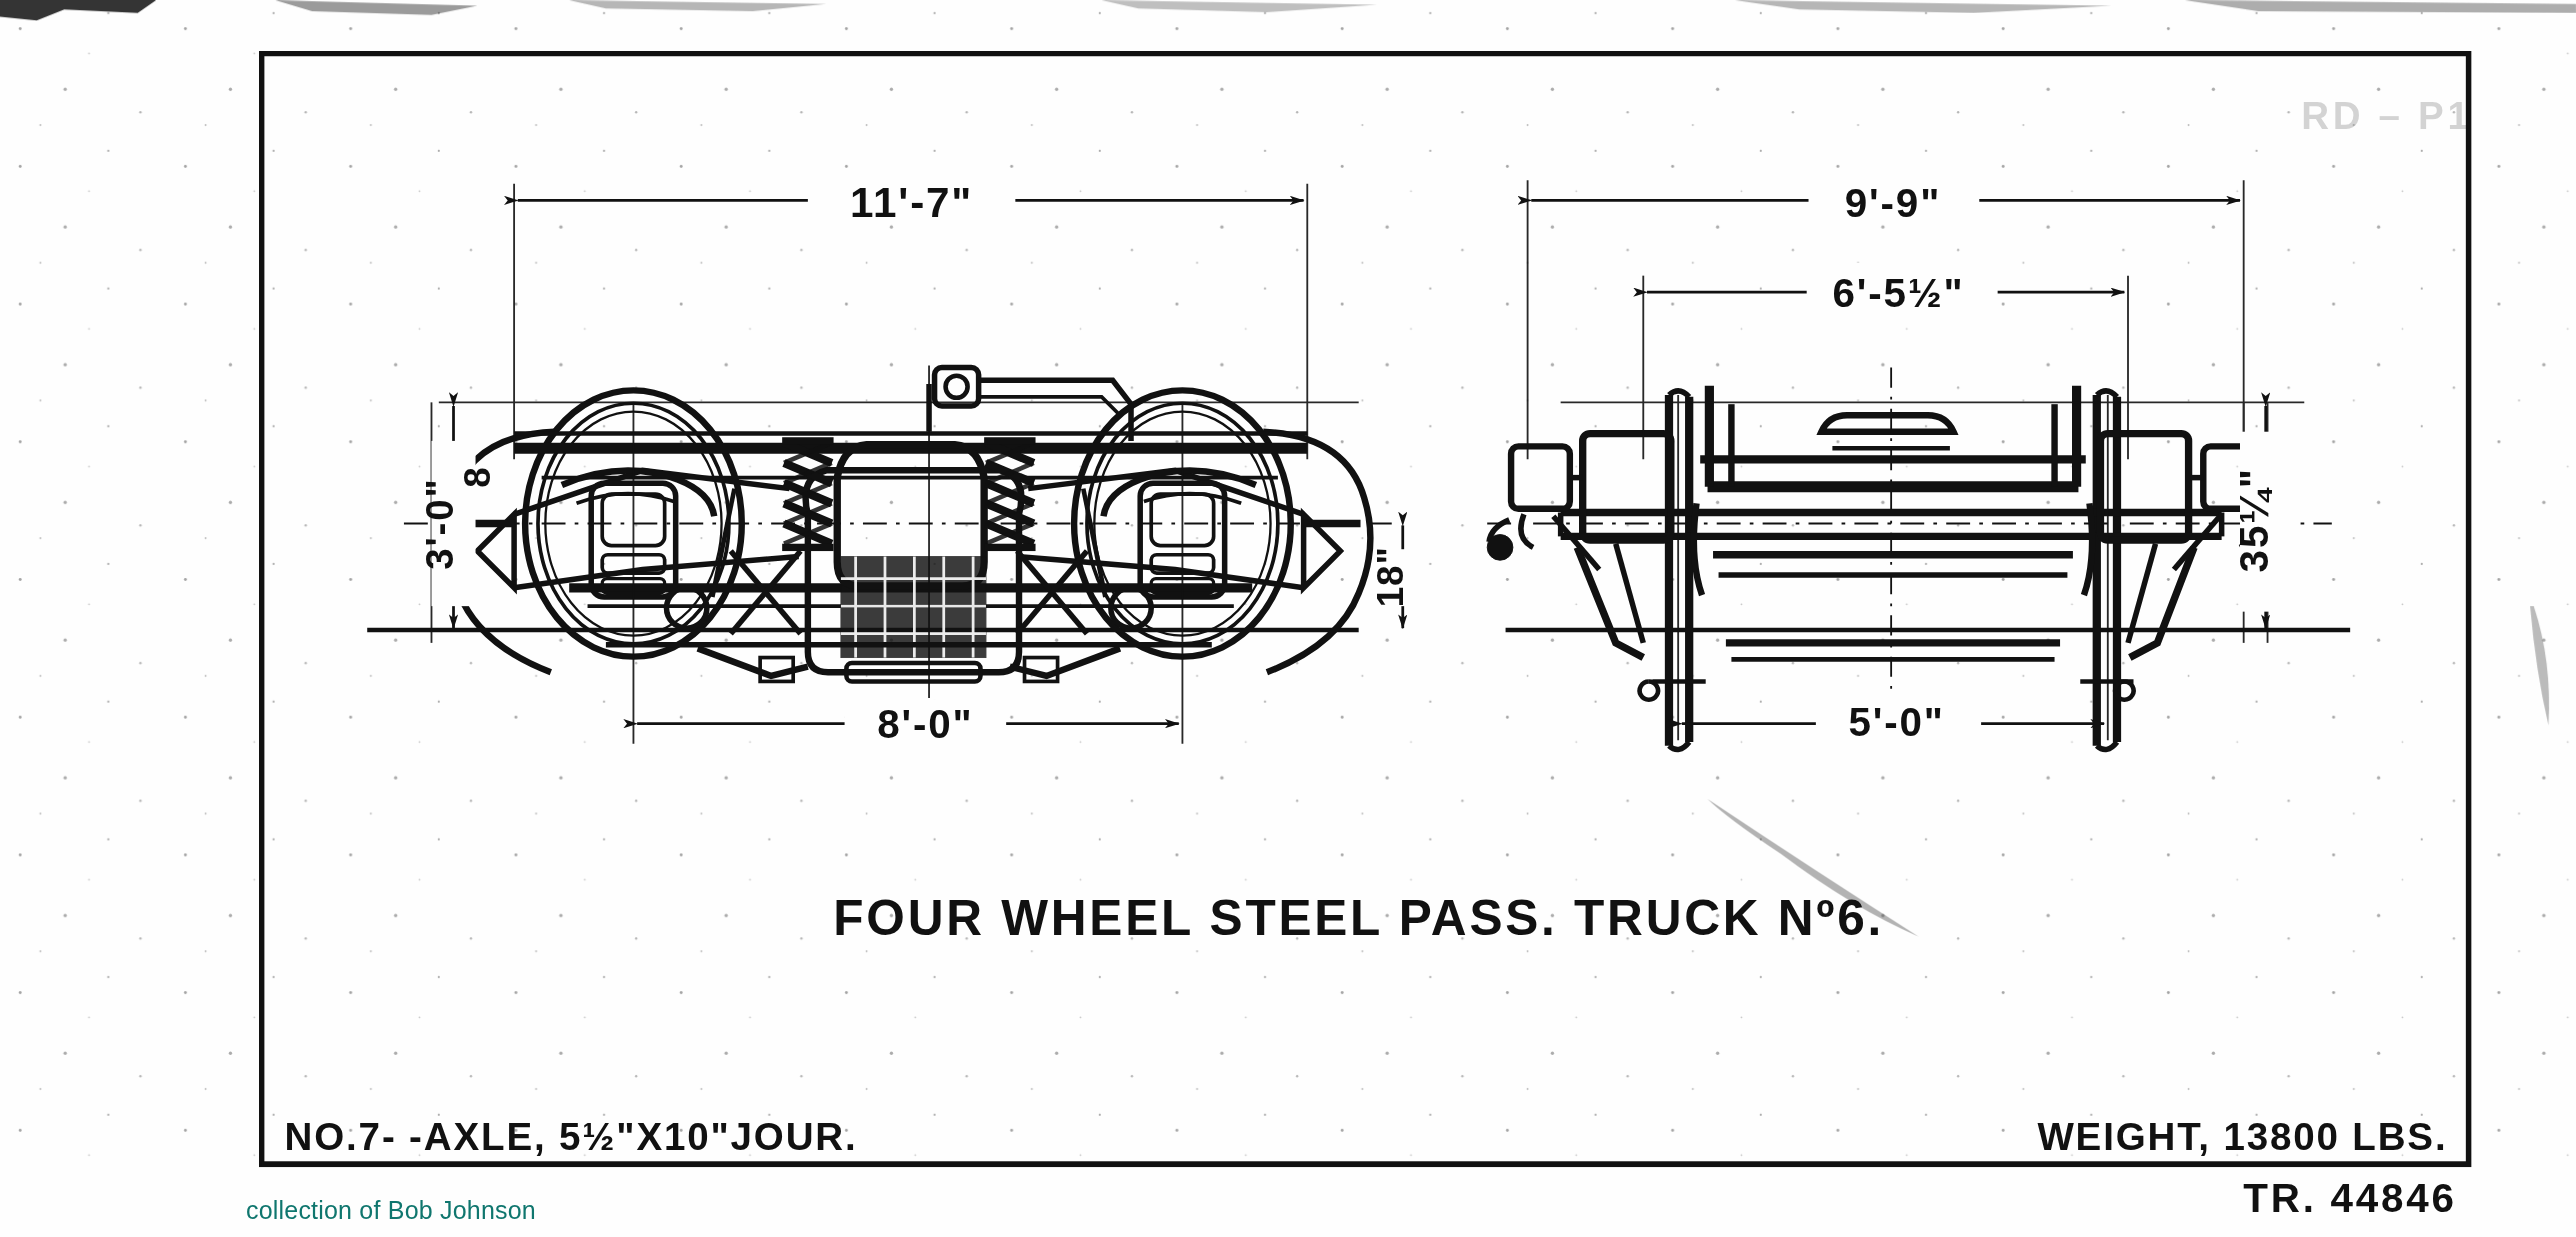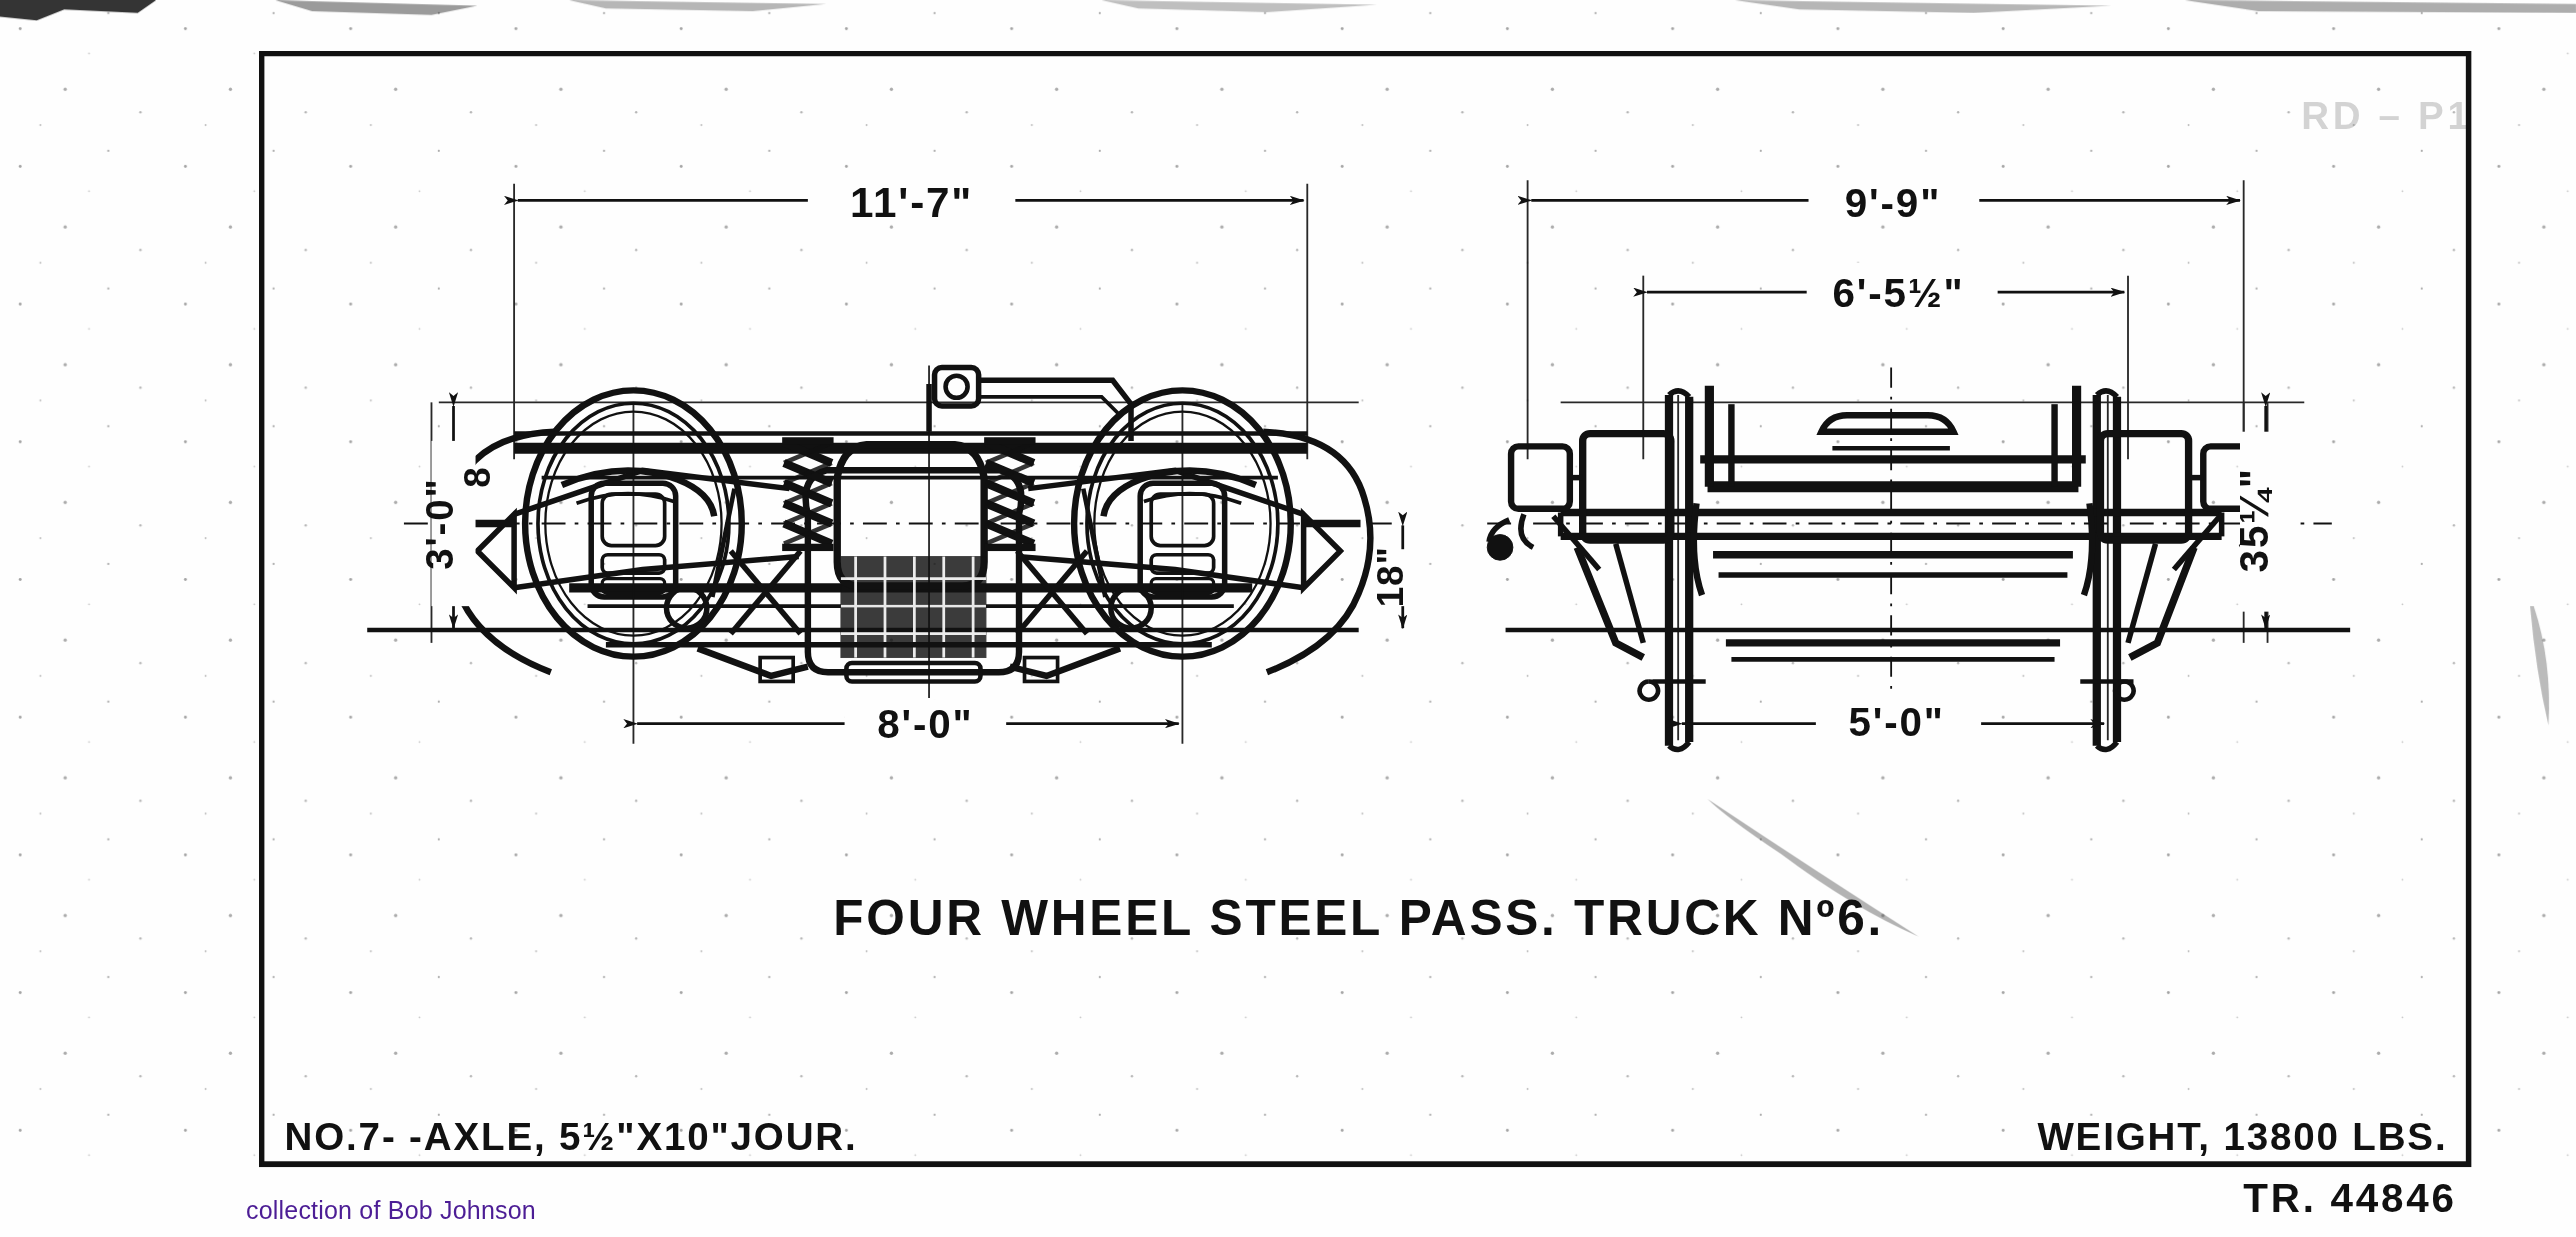--- a/index.html
+++ b/index.html
@@ -5,21 +5,21 @@
   html,body{margin:0;padding:0;background:#ffffff;}
   body{
     width:2576px;height:1238px;position:relative;overflow:hidden;
     font-family:"Liberation Sans",sans-serif;
   }
   #sheet{position:absolute;inset:0;background:#fefefe;}
   #drawing{position:absolute;left:0;top:0;width:2576px;height:1238px;}
   .credit{
     position:absolute;left:246px;top:1196px;
     font-family:"Liberation Sans",sans-serif;
-    font-size:25px;color:#4c1d95;letter-spacing:0.2px;white-space:nowrap;
+    font-size:25px;color:#0f766e;letter-spacing:0.2px;white-space:nowrap;
   }
   
 </style>
 </head>
 <body>
 
 <div id="sheet">
 
 <svg id="drawing" viewBox="0 0 2806 1348" xmlns="http://www.w3.org/2000/svg">
   <defs>

